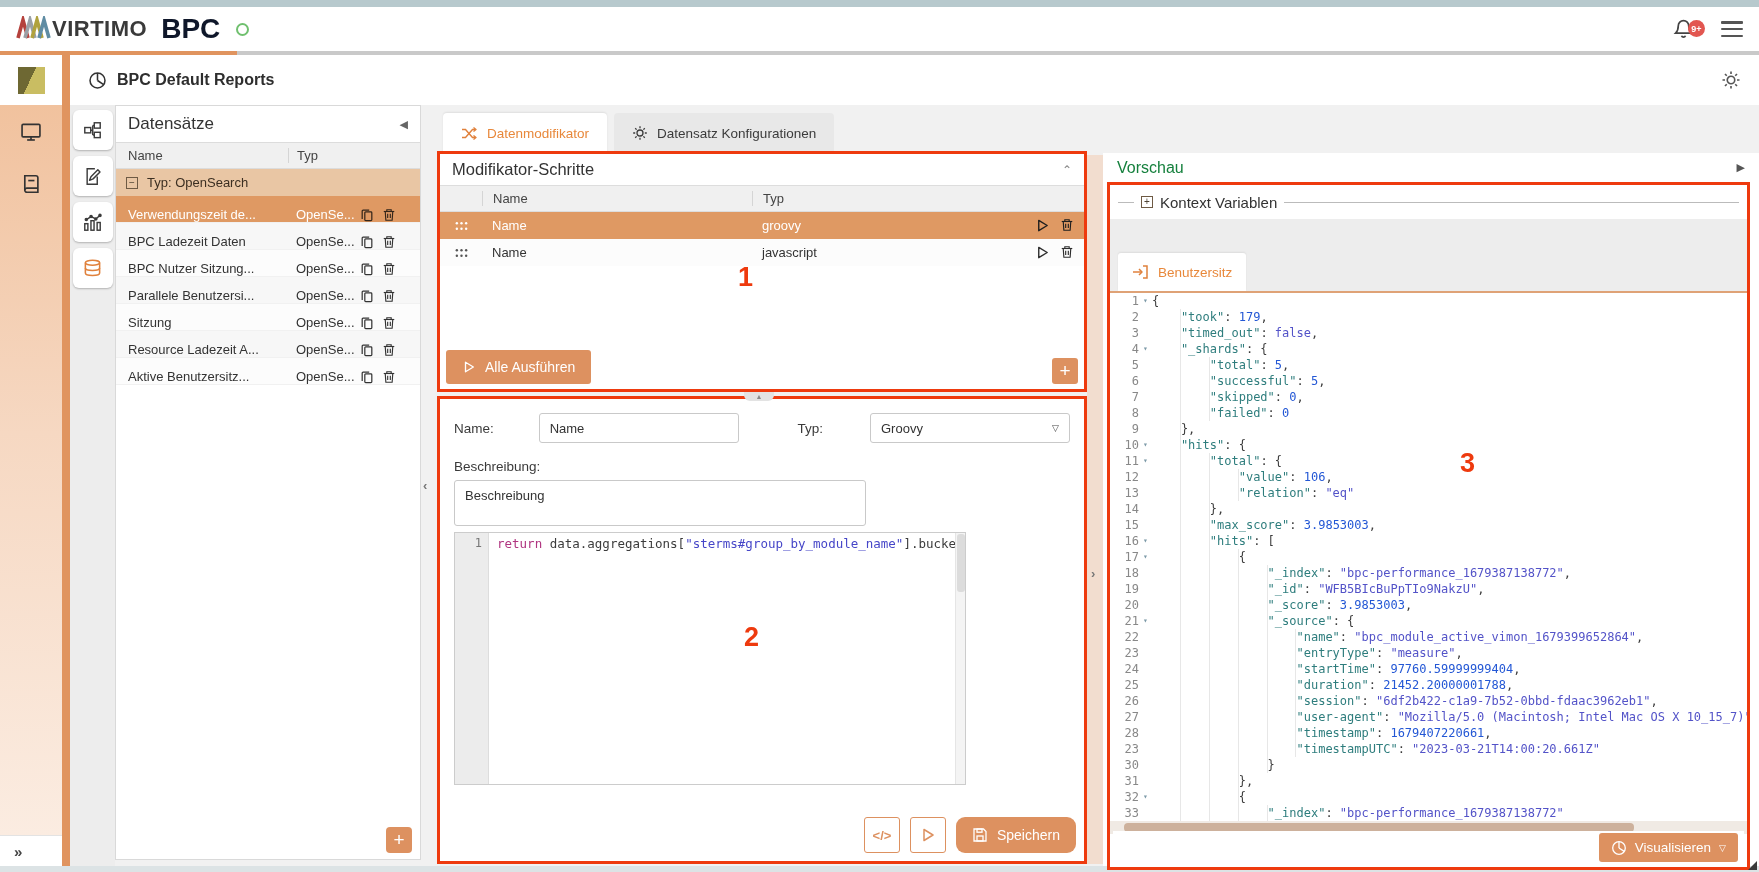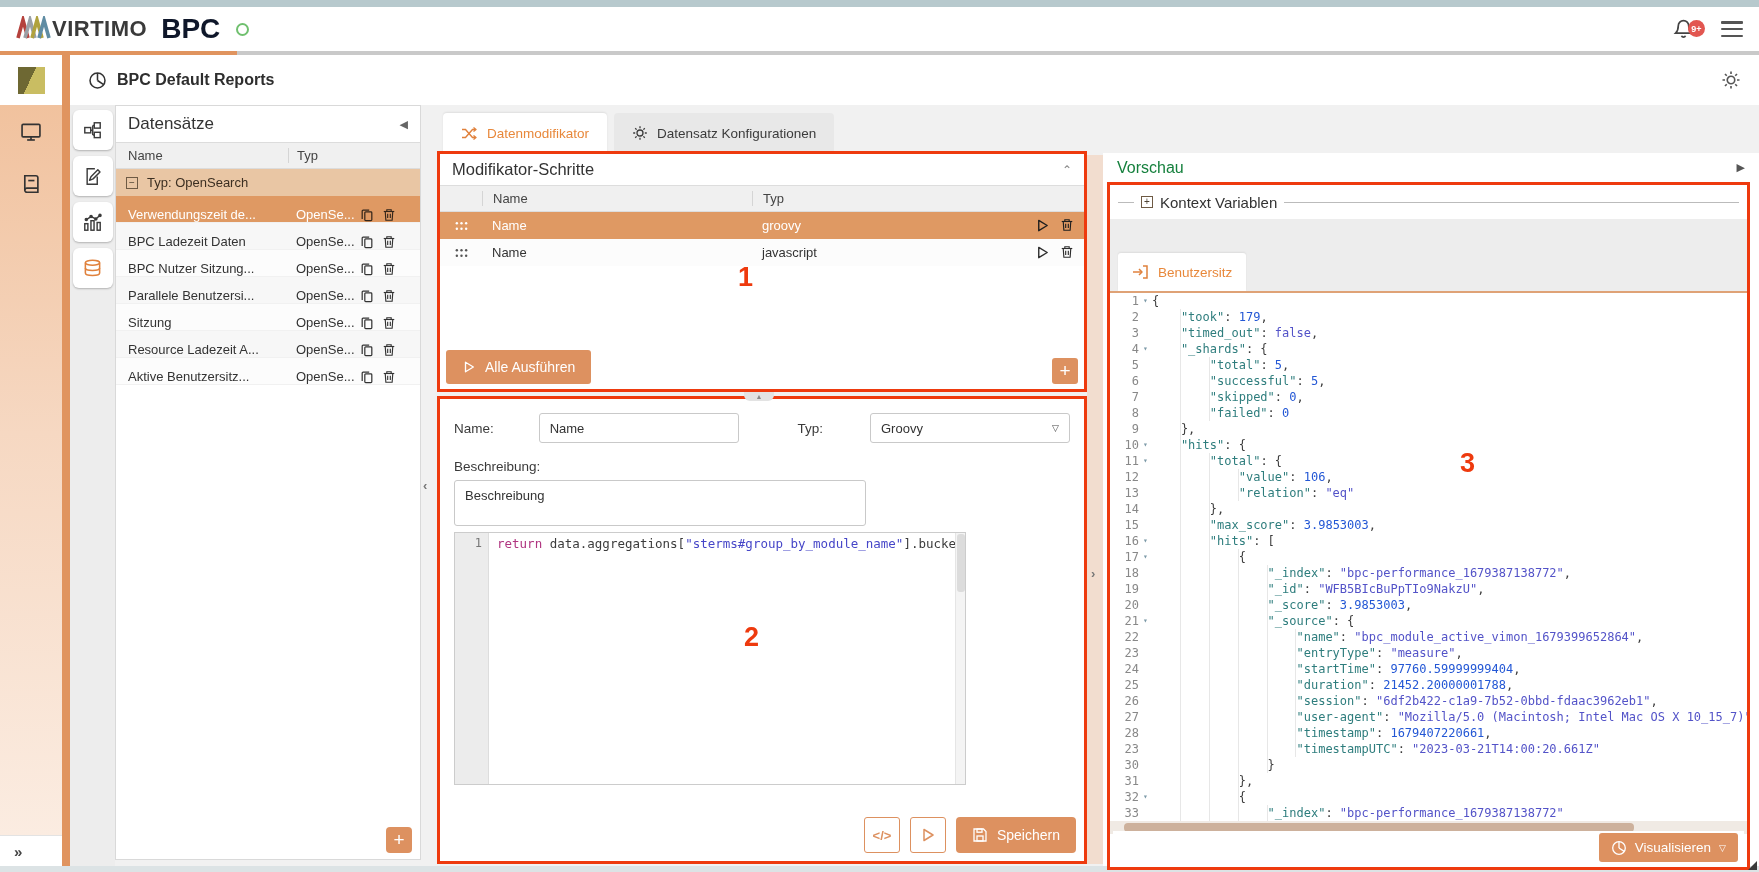--- a/index.html
+++ b/index.html
@@ -138,21 +138,21 @@
     font-size:12px; color:#777; text-align:right; padding:3px 6px 0 0; }
   .ce-code { flex:1; font-family:"DejaVu Sans Mono","Liberation Mono",monospace; font-size:12.5px;
     padding:3px 0 0 8px; white-space:pre; overflow:hidden; color:#3c3c3c; }
   .ce-rail { position:absolute; right:0; top:0; width:10px; height:100%; background:#f4f4f4; border-left:1px solid #e5e5e5; }
   .ce-thumb { width:8px; height:58px; background:#dcdcdc; margin:1px auto 0; border-radius:3px; }
   .gk { color:#b03580; }
   .js2 { color:#4646c8; }
   .form-buttons { position:absolute; right:8px; bottom:8px; display:flex; gap:10px; align-items:center; }
   .outline-btn { width:36px; height:36px; border:1.5px solid #dd9160; border-radius:3px; color:#dd9160;
     display:flex; align-items:center; justify-content:center; font-size:13px; font-weight:bold; background:#fff; }
-  .save-btn { height:36px; background:#dd9160; border-radius:4px; color:#fff; font-size:14px;
+  .save-btn { height:36px; background:#dd9160; border-radius:9px; color:#fff; font-size:14px;
     display:flex; align-items:center; gap:9px; padding:0 16px; }
 
   
   .gutter-peach { left:1087px; top:155px; width:16px; height:709px; background:#f2ddcf; }
   .chev { color:#777; font-size:13px; font-weight:bold; z-index:6; }
 
   
   .preview-panel { left:1103px; top:153px; width:656px; height:713px; background:#fff; }
   .pv-title-row { height:29px; display:flex; align-items:center; padding:0 14px; }
   .pv-title { font-size:16px; color:#15803d; }

